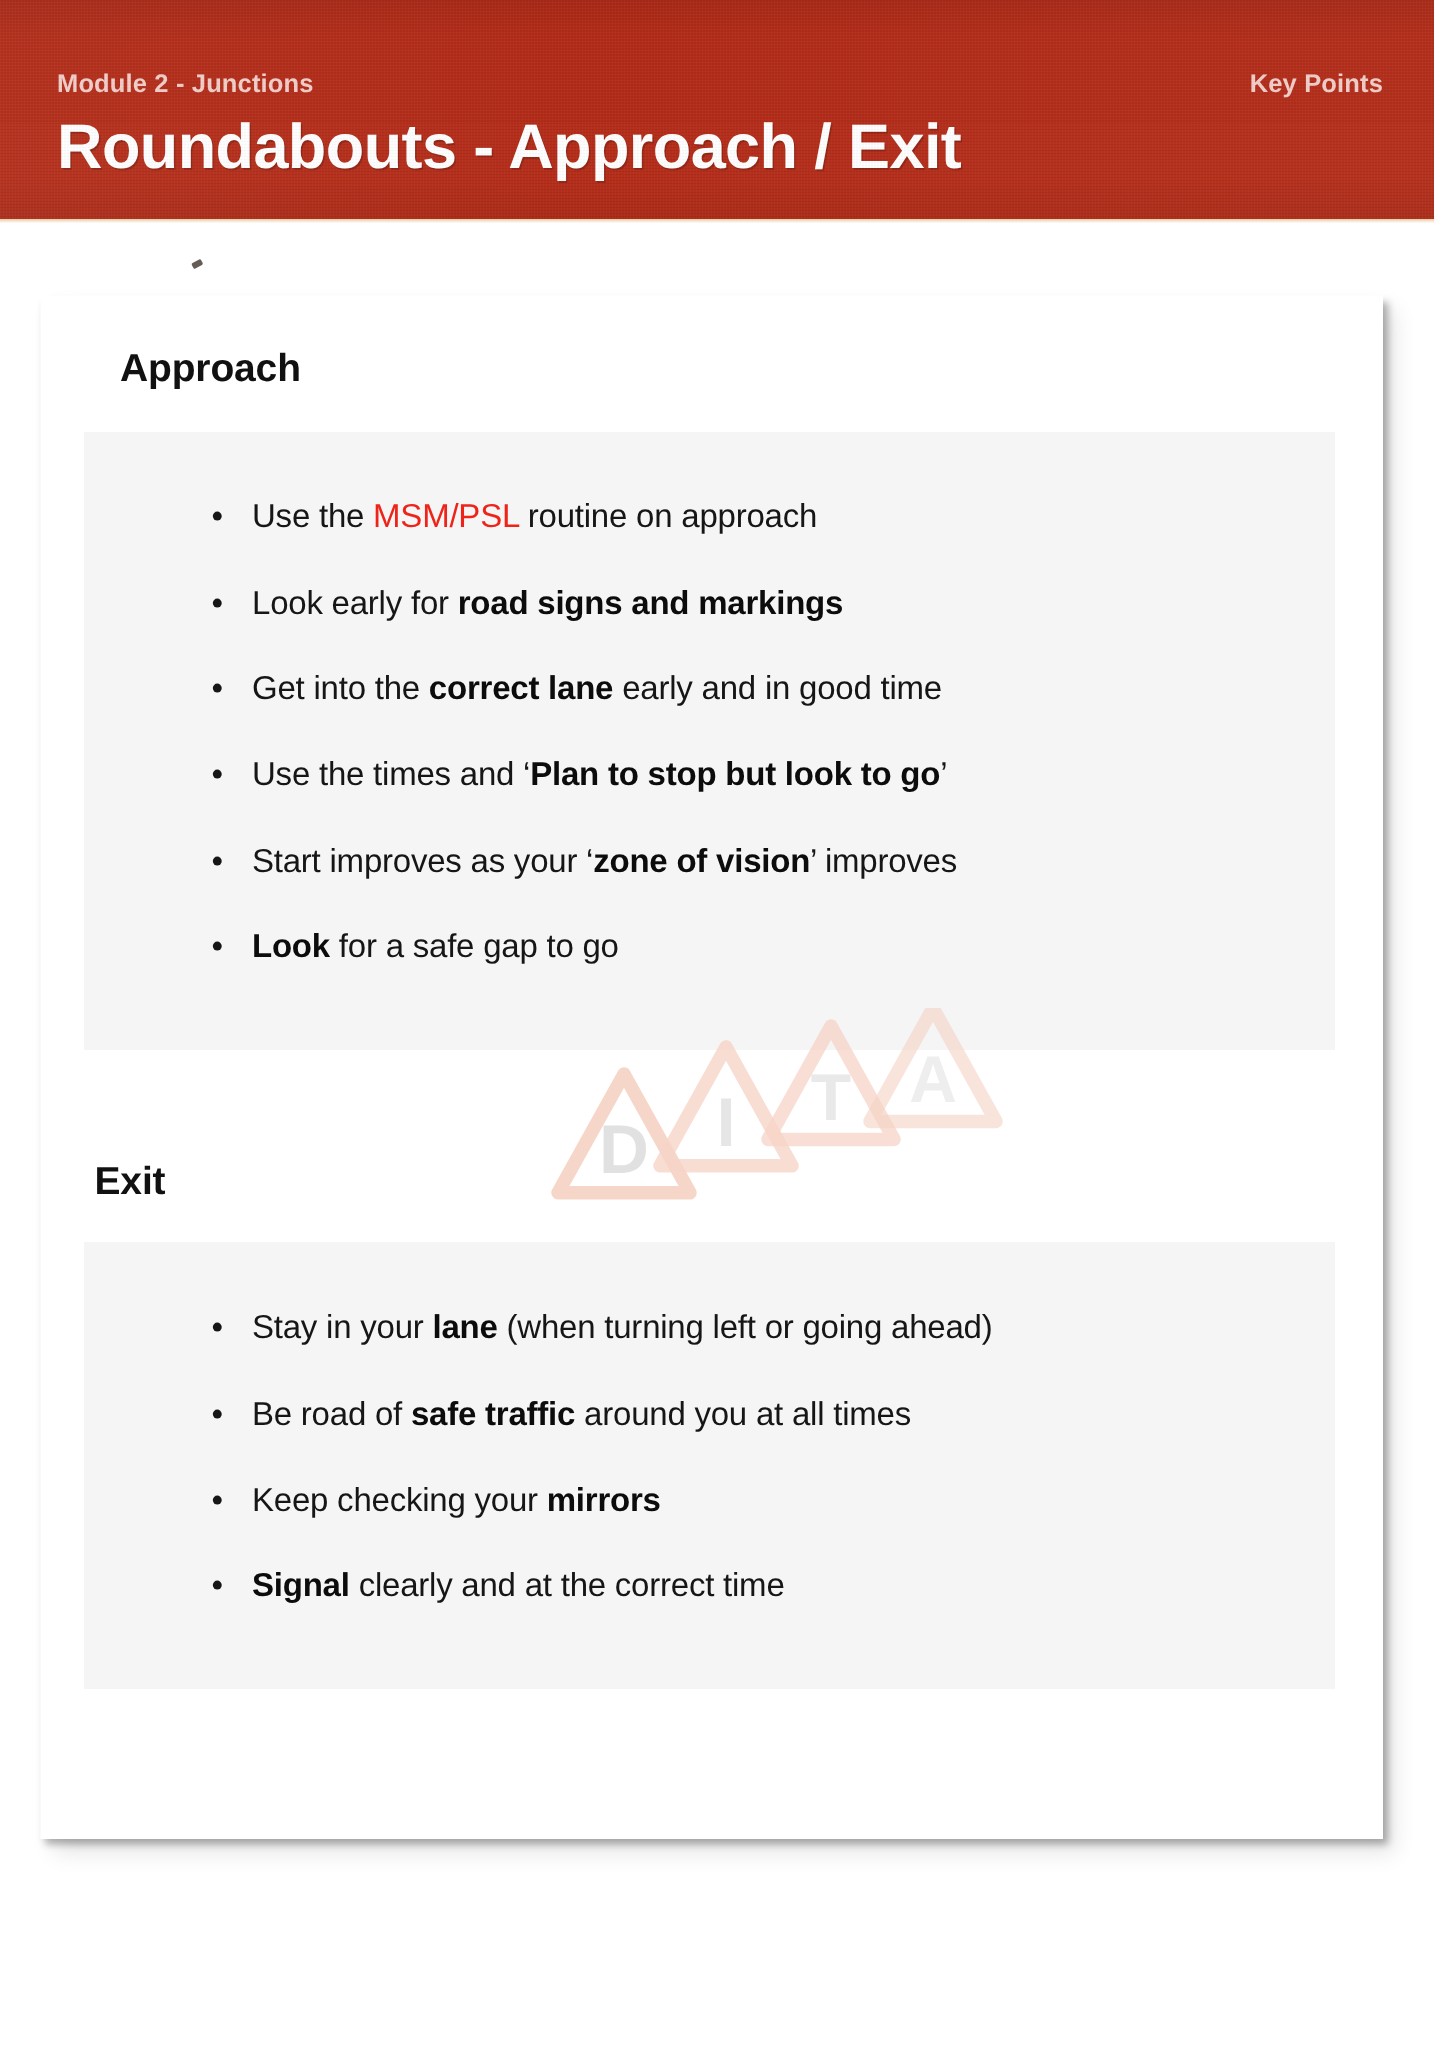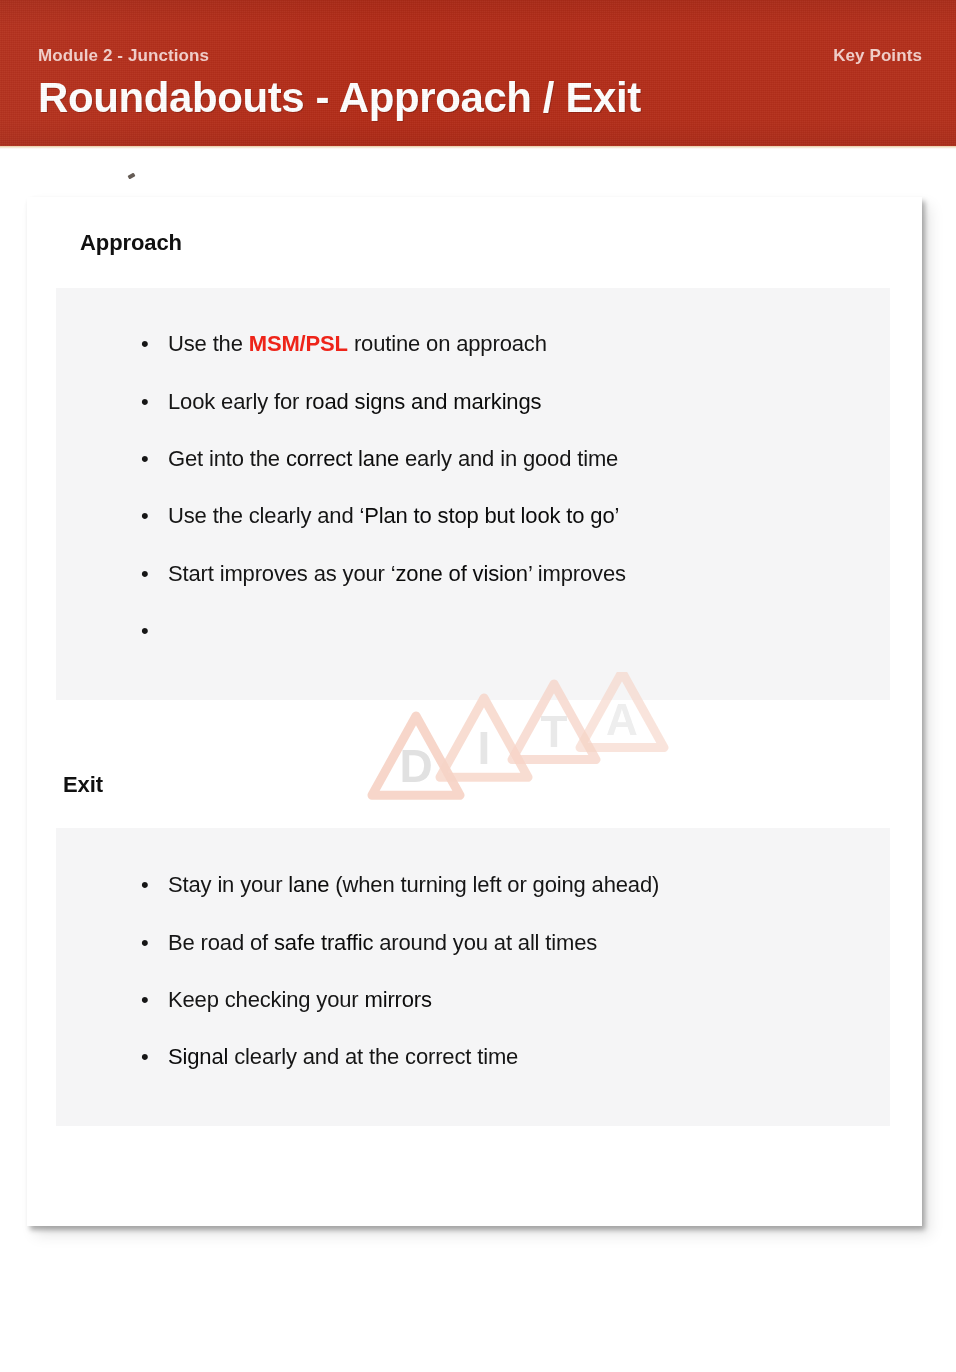--- a/index.html
+++ b/index.html
@@ -110,21 +110,21 @@
     height: 4px;
     background: #4a4038;
     transform: rotate(-28deg);
     opacity: 0.85;
     border-radius: 1px;
   }
 
   
   .section-heading {
     position: absolute;
-    font-size: 22px;
+    font-size: 26px;
     font-weight: bold;
     color: #111111;
     letter-spacing: -0.1px;
   }
   #heading-approach { left: 53px; top: 33px; }
   #heading-exit     { left: 36px; top: 575px; }
 
   
   .bullet-block {
     position: absolute;
@@ -160,25 +160,25 @@
     text-align: left;
     padding-left: 1px;
   }
   .bullet-text {
     font-size: 22px;
     line-height: 26px;
     color: #161616;
     letter-spacing: -0.15px;
   }
   .bullet-text b {
+    font-weight: bold;
+    color: #0c0c0c;
+  }
+  .bullet-text .accent {
     font-weight: normal;
-    color: #0c0c0c;
-  }
-  .bullet-text .accent {
-    font-weight: bold;
     color: #ee2419;
   }
 
   
   #block-approach .bullet-item:nth-child(1) { top: 43px; }
   #block-approach .bullet-item:nth-child(2) { top: 101px; }
   #block-approach .bullet-item:nth-child(3) { top: 158px; }
   #block-approach .bullet-item:nth-child(4) { top: 215px; }
   #block-approach .bullet-item:nth-child(5) { top: 273px; }
   #block-approach .bullet-item:nth-child(6) { top: 330px; }
@@ -228,28 +228,29 @@
           <li class="bullet-item">
             <span class="bullet-dot">•</span>
             <span class="bullet-text"><span>Look early for </span><b>road signs and markings</b></span>
           </li>
           <li class="bullet-item">
             <span class="bullet-dot">•</span>
             <span class="bullet-text"><span>Get into the </span><b>correct lane</b><span> early and in good time</span></span>
           </li>
           <li class="bullet-item">
             <span class="bullet-dot">•</span>
-            <span class="bullet-text"><span>Use the clearly and ‘</span><b>Plan to stop but look to go</b><span>’</span></span>
+            <span class="bullet-text"><span>Use the times and ‘</span><b>Plan to stop but look to go</b><span>’</span></span>
           </li>
           <li class="bullet-item">
             <span class="bullet-dot">•</span>
             <span class="bullet-text"><span>Start improves as your ‘</span><b>zone of vision</b><span>’ improves</span></span>
           </li>
           <li class="bullet-item">
             <span class="bullet-dot">•</span>
+            <span class="bullet-text"><b>Look</b><span> for a safe gap to go</span></span>
           </li>
         </ul>
     </div>
 
     <div class="section-heading" id="heading-exit">Exit</div>
 
     <div class="bullet-block" id="block-exit">
       <ul class="bullets" id="bullets-exit">
           <li class="bullet-item">
             <span class="bullet-dot">•</span>

